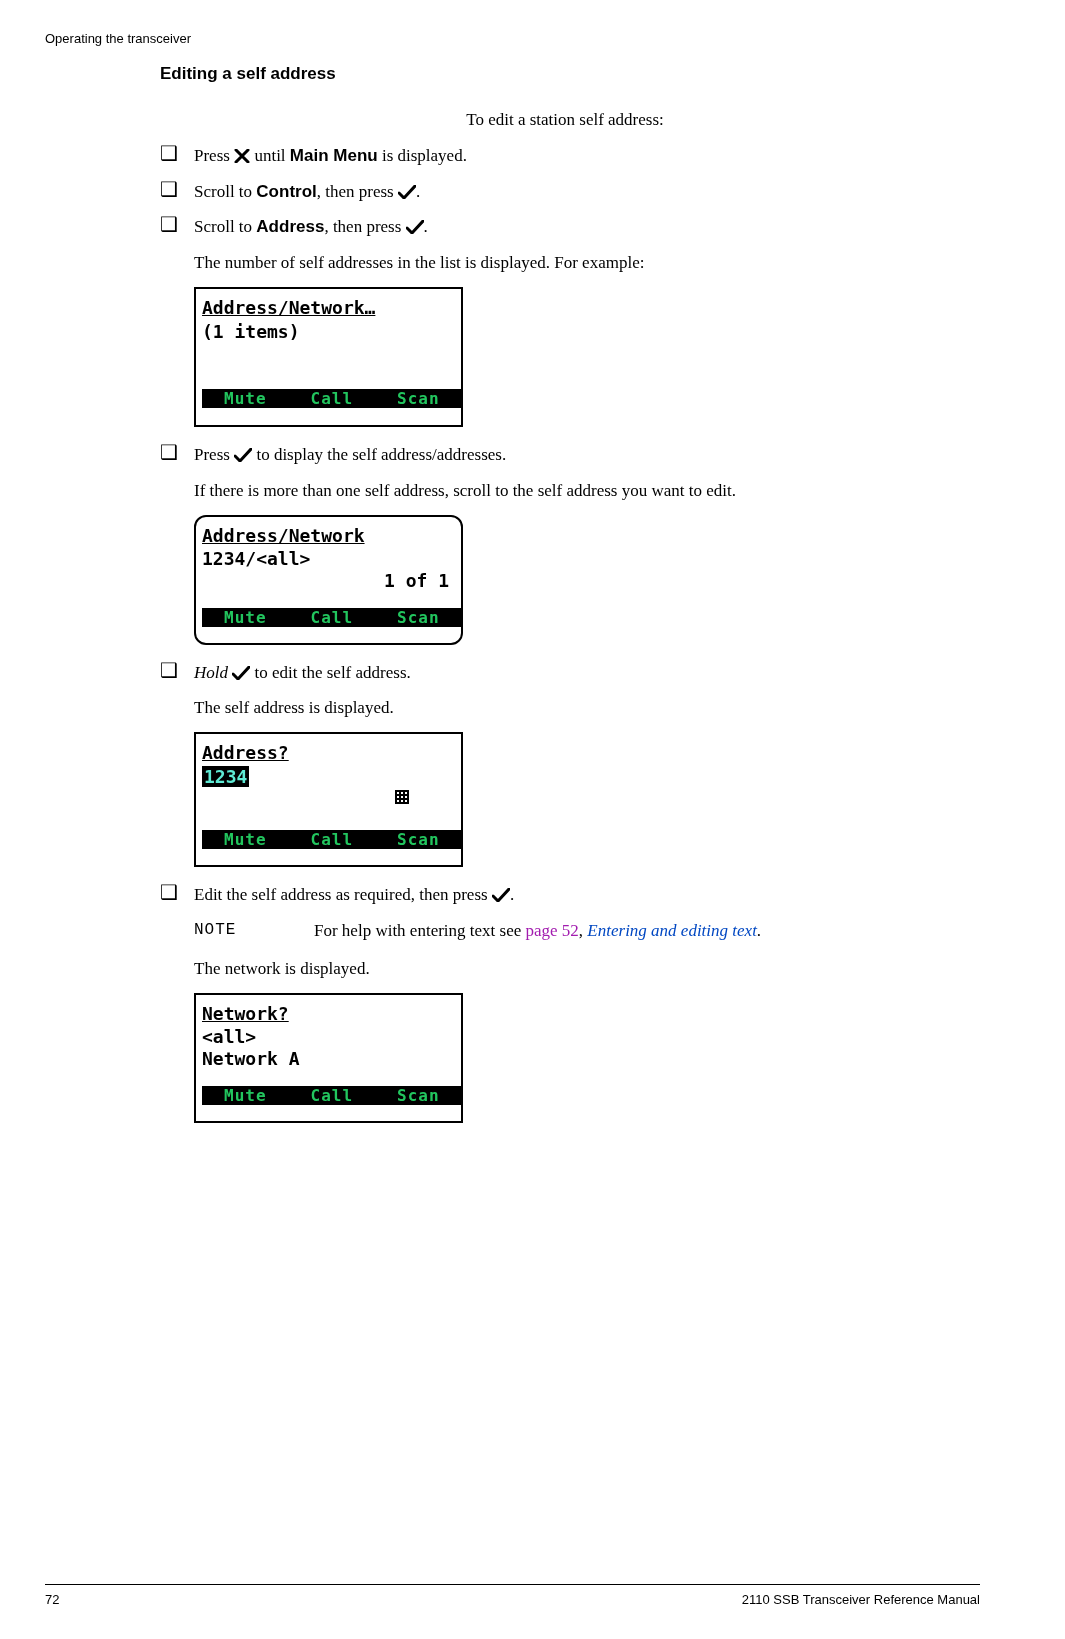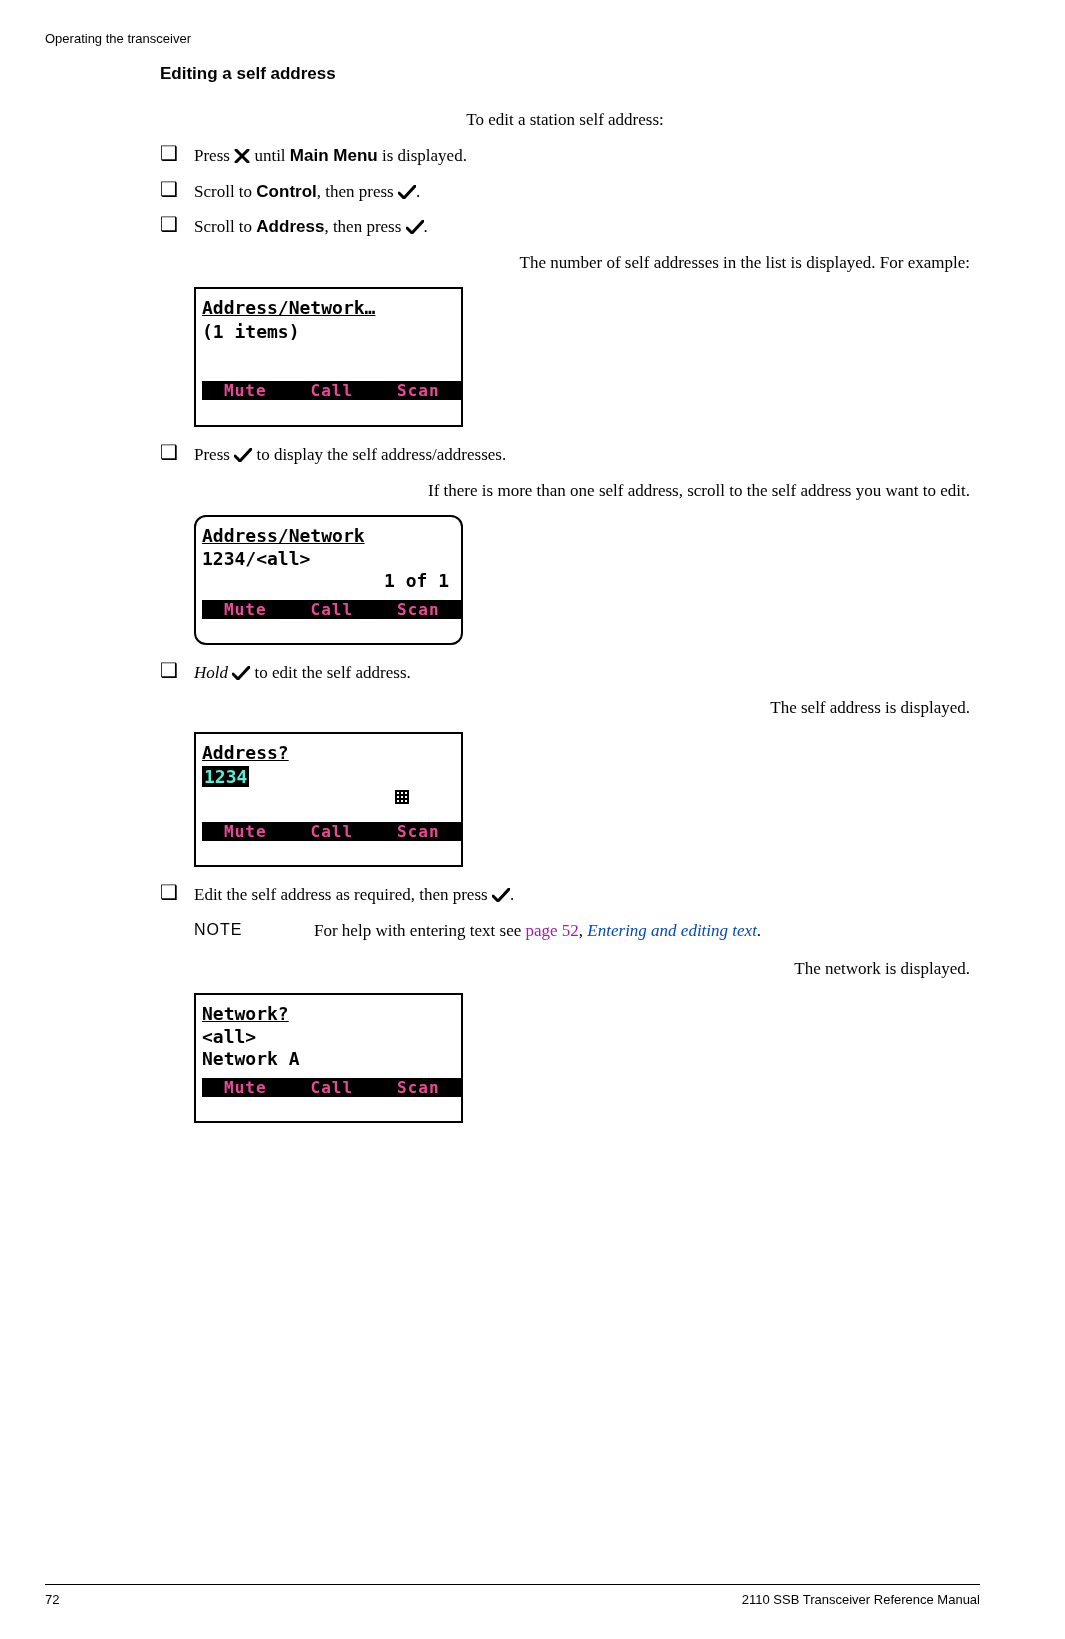--- a/index.html
+++ b/index.html
@@ -47,26 +47,25 @@
       font-size: 20px;
       line-height: 18px;
       width: 34px;
       flex-shrink: 0;
     }
     .step-marker::before { content: "\2751"; }
     .step-text { flex: 1; }
     .indent {
       margin-left: 34px;
       margin-bottom: 12px;
-      text-align: right;
     }
     .bold-sans { font-family: Arial, Helvetica, sans-serif; font-weight: bold; }
     .note-row { display: flex; margin-left: 34px; margin-bottom: 14px; margin-top: 10px; }
     .note-label {
-      font-family: Liberation Sans, sans-serif;
+      font-family: Liberation Mono, monospace;
       font-size: 16px;
       letter-spacing: 1px;
       width: 120px;
       flex-shrink: 0;
     }
     .note-text { flex: 1; }
     .link { color: #a21caf; }
     .link-italic { color: #0047c2; font-style: italic; }
     .ital { font-style: italic; }
     .icon {
@@ -102,26 +101,27 @@
       display: inline-block;
       padding: 0 2px;
     }
     .lcd .softkeys {
       display: flex;
       justify-content: space-around;
       margin-top: 8px;
     }
     .lcd .softkeys span {
       background: #000;
-      color: #ec4899;
+      color: #22c55e;
       padding: 0 22px;
       font-family: "Lucida Console", Monaco, monospace;
       font-size: 16px;
       font-weight: bold;
       letter-spacing: 1px;
+      margin-top: 8px;
     }
     .lcd .spacer { min-height: 30px; }
     .lcd .hash-indicator {
       position: absolute;
       right: 52px;
       top: 56px;
       width: 14px;
       height: 14px;
       border: 2px solid #000;
       box-sizing: border-box;

